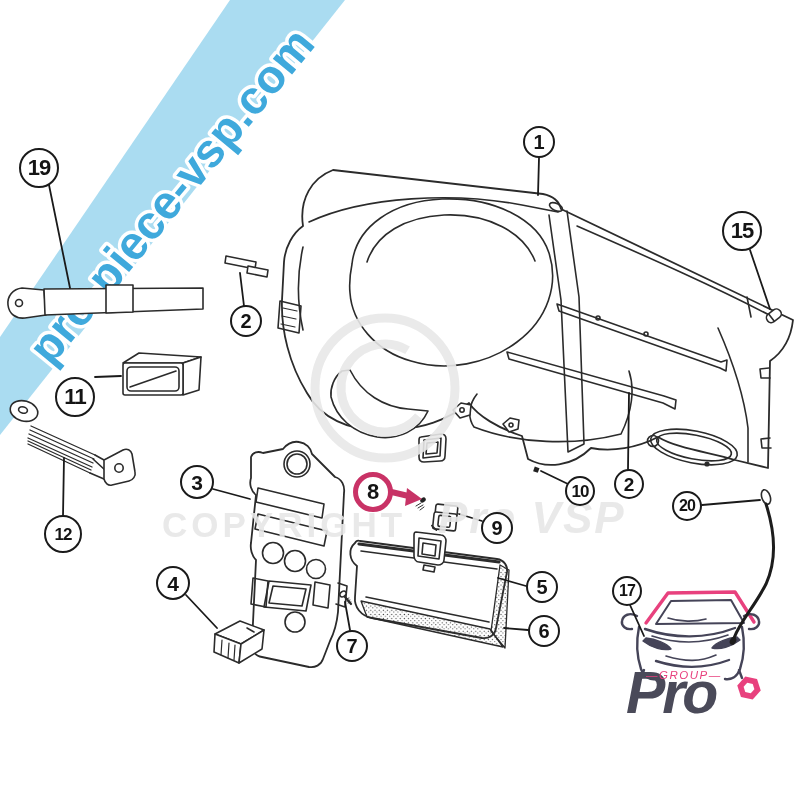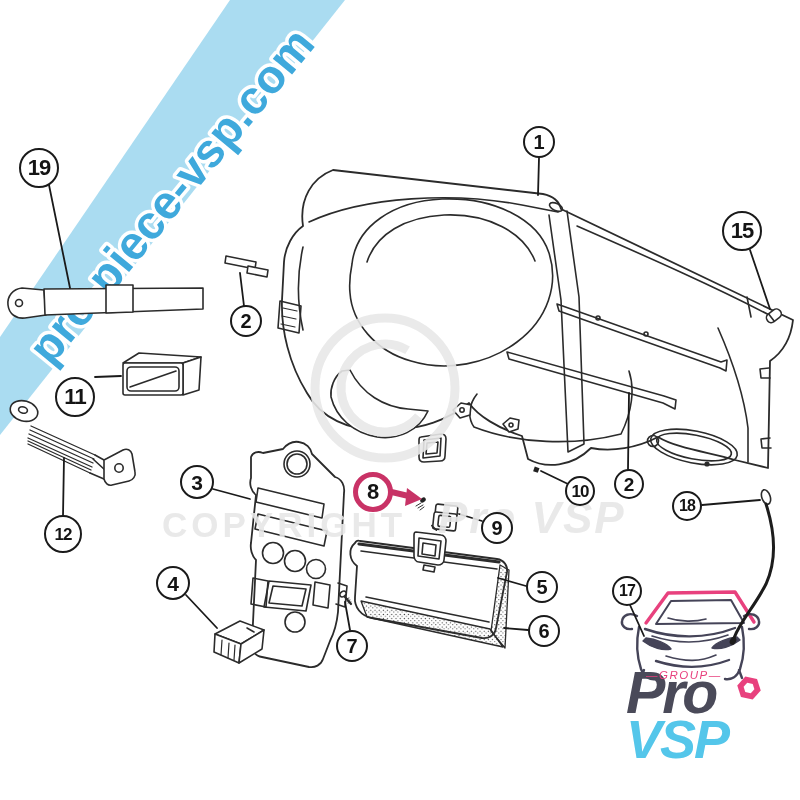--- a/index.html
+++ b/index.html
@@ -275,29 +275,28 @@
 <div class="co twod" style="left:549px;top:476px;width:30px;height:30px;font-size:17px;margin-left:16px;">
       <span>10</span>
     </div>
 <div class="co twod" style="left:55px;top:377px;width:40px;height:40px;font-size:22px;">
       <span>11</span>
     </div>
 <div class="co twod" style="left:44px;top:515px;width:38px;height:38px;font-size:17px;">
       <span>12</span>
     </div>
 <div class="co twod" style="left:672px;top:491px;width:30px;height:30px;font-size:16px;">
-      <span>18</span>
+      <span>20</span>
     </div>
 <div class="co twod" style="left:612px;top:576px;width:30px;height:30px;font-size:16px;">
       <span>17</span>
     </div>
 <div class="co twod" style="left:722px;top:211px;width:40px;height:40px;font-size:22px;">
       <span>15</span>
     </div>
 <div class="co twod" style="left:19px;top:148px;width:40px;height:40px;font-size:22px;">
       <span>19</span>
     </div>
 
 <div class="logo-group">—GROUP—</div>
 <div class="logo-pro">Pro</div>
-<div class="logo-vsp">VSP</div>
 
 </div>
 
 </body></html>

